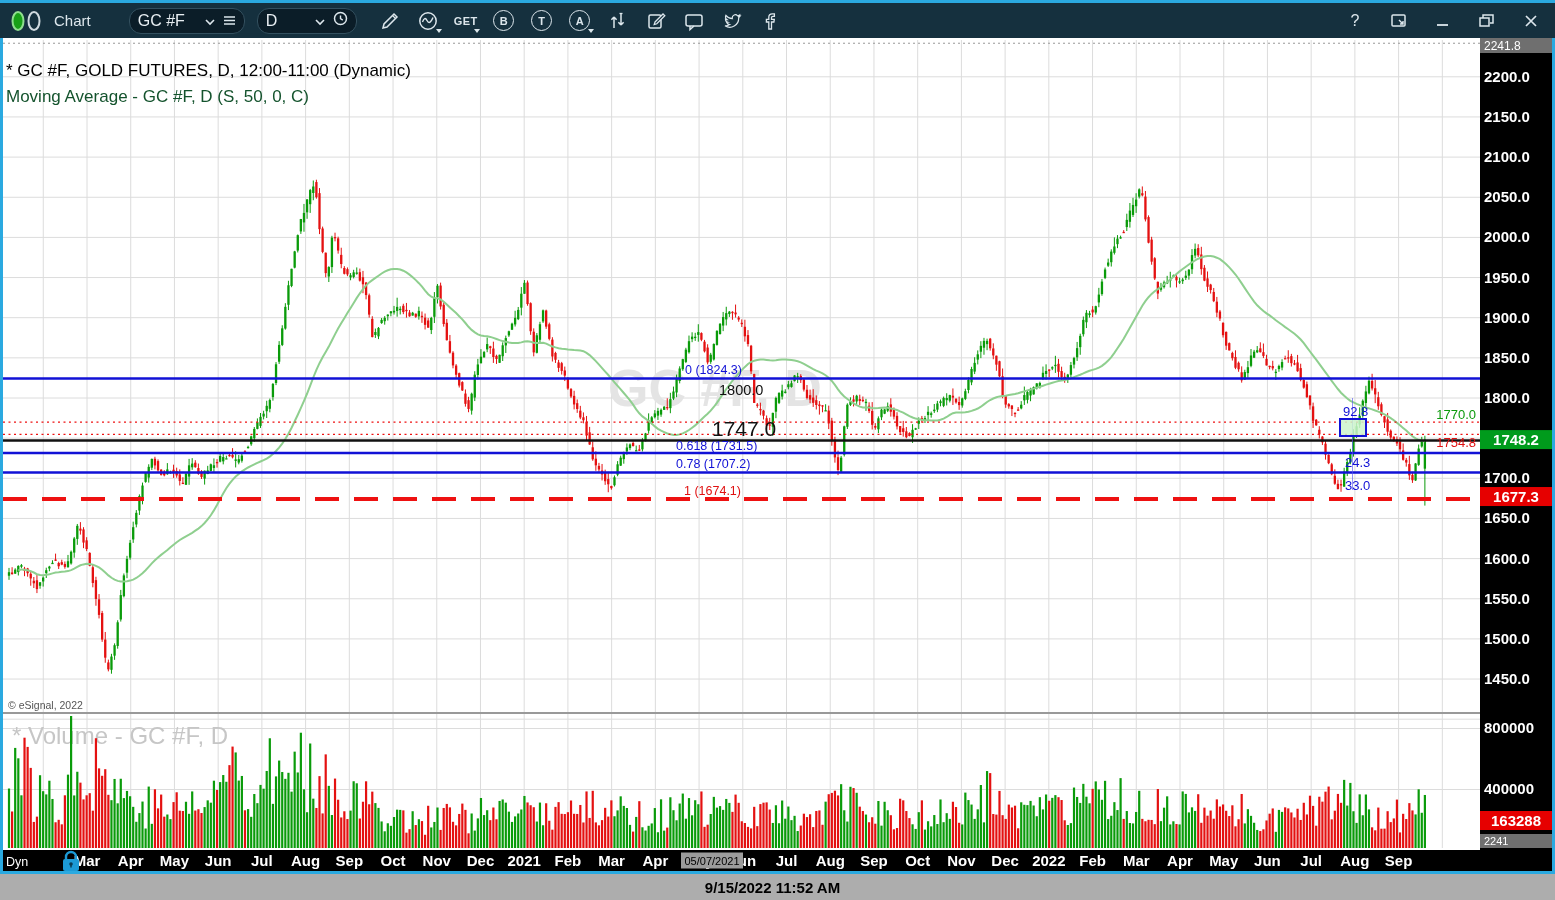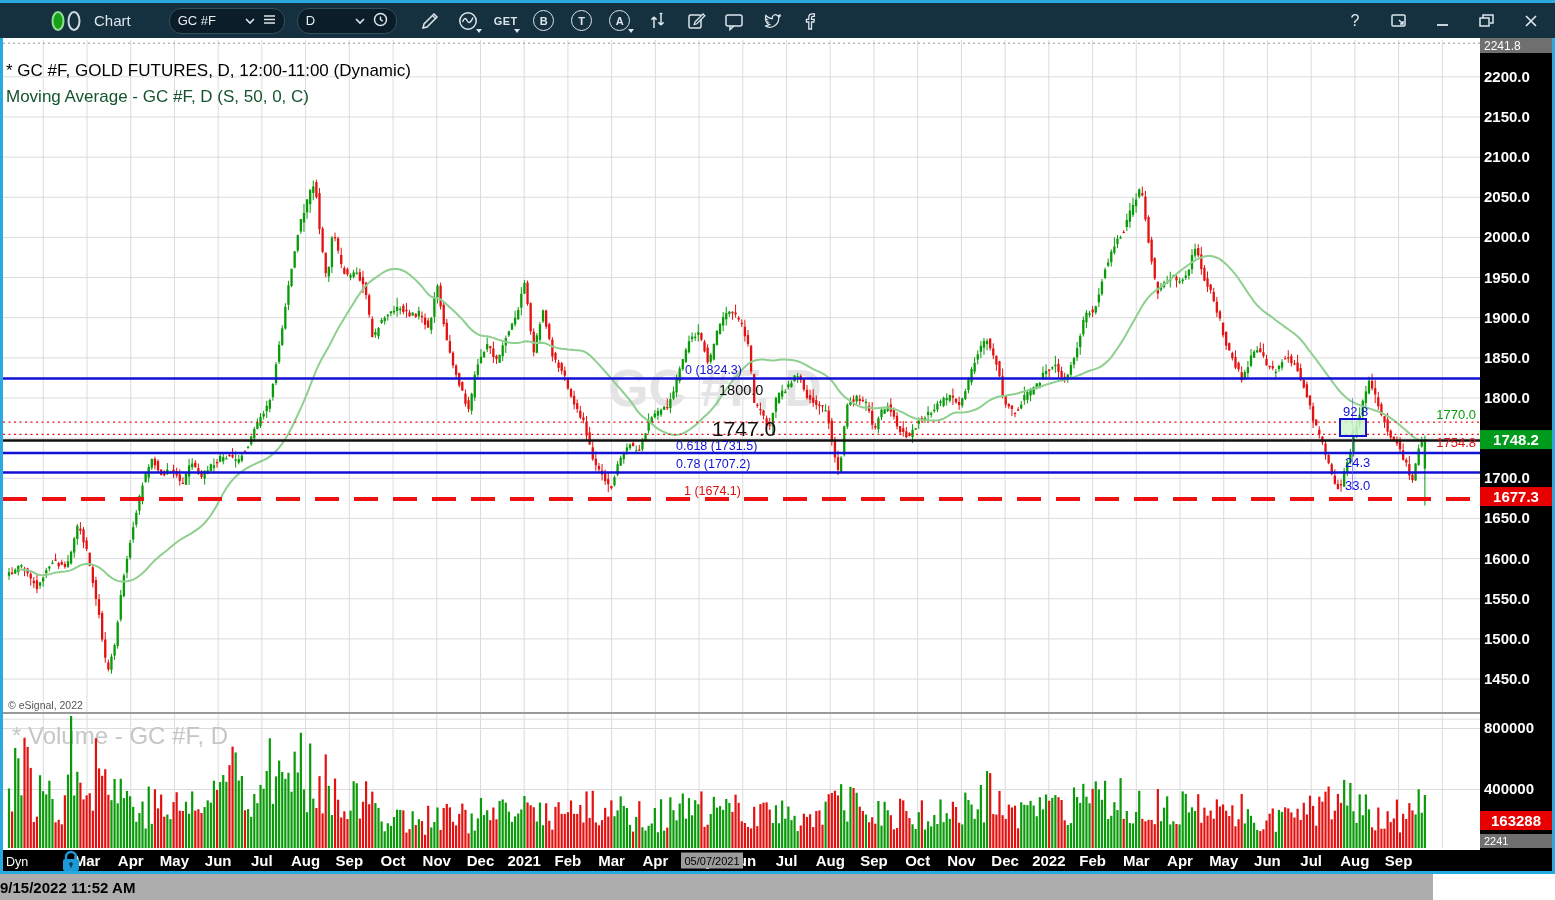--- a/index.html
+++ b/index.html
@@ -1,44 +1,44 @@
 <!DOCTYPE html>
 <html><head>
 <meta charset="utf-8">
 <style>
   html,body{margin:0;padding:0;background:#666;font-family:"Liberation Sans",sans-serif;}
   .window{position:relative;width:1555px;height:900px;background:#fff;overflow:hidden;}
   
   .titlebar{position:absolute;left:0;top:0;width:1555px;height:38px;background:#15303e;
-    border-top:3px solid #2aa9e0;box-sizing:border-box;display:flex;align-items:center;color:#dce6ec;padding-left:40px;}
+    border-top:3px solid #2aa9e0;box-sizing:border-box;display:flex;align-items:center;color:#dce6ec;}
   .logo{margin-left:8px;display:flex;align-items:center;}
   .app-label{margin-left:10px;font-size:15px;color:#dce6ec;}
   .dd{display:flex;align-items:center;background:#0b1d28;border:1px solid #33505f;border-radius:12px;
-    height:26px;color:#e8eef2;font-size:13px;padding:0 8px;box-sizing:border-box;cursor:default;justify-content:center;}
+    height:26px;color:#e8eef2;font-size:16px;padding:0 8px;box-sizing:border-box;cursor:default;justify-content:center;}
   .dd .val{flex:1;}
   .dd1{margin-left:38px;width:116px;}
   .dd2{margin-left:12px;width:100px;}
   .tools{display:flex;align-items:center;gap:12px;margin-left:20px;}
   .tbtn{width:26px;height:26px;display:flex;align-items:center;justify-content:center;position:relative;cursor:default;}
   .circ{width:19px;height:19px;border:1.6px solid #dce6ec;border-radius:50%;display:flex;
     align-items:center;justify-content:center;font-size:11px;font-weight:bold;color:#dce6ec;}
   .gettxt{font-size:11px;font-weight:bold;letter-spacing:0.5px;color:#dce6ec;}
   .caret{position:absolute;right:-1px;bottom:1px;width:0;height:0;border-left:3.5px solid transparent;
     border-right:3.5px solid transparent;border-top:4.5px solid #dce6ec;}
   .wincontrols{margin-left:auto;display:flex;align-items:center;gap:24px;margin-right:14px;}
   .wbtn{width:20px;height:20px;display:flex;align-items:center;justify-content:center;color:#dce6ec;
     font-size:16px;cursor:default;}
   
   .content{position:absolute;left:0;top:38px;width:1555px;height:836px;background:#fff;}
   .titles{position:absolute;left:6px;top:20px;pointer-events:none;}
   .titles .t1{font-size:17px;color:#000;line-height:26px;white-space:pre;}
   .titles .t2{font-size:17px;color:#14532d;line-height:26px;white-space:pre;}
   
-  .statusbar{position:absolute;left:0;top:874px;width:1433px;height:26px;background:#adadad;
-    display:flex;align-items:center;justify-content:flex-start;}
+  .statusbar{position:absolute;left:0;top:874px;width:1555px;height:26px;background:#adadad;
+    display:flex;align-items:center;justify-content:center;}
   .statusbar span{font-size:15px;font-weight:bold;color:#000;margin-right:10px;}
   svg text{user-select:none;}
 </style>
 </head>
 <body>
 
 <div class="window">
 
   <div class="titlebar">
     <span class="logo">

